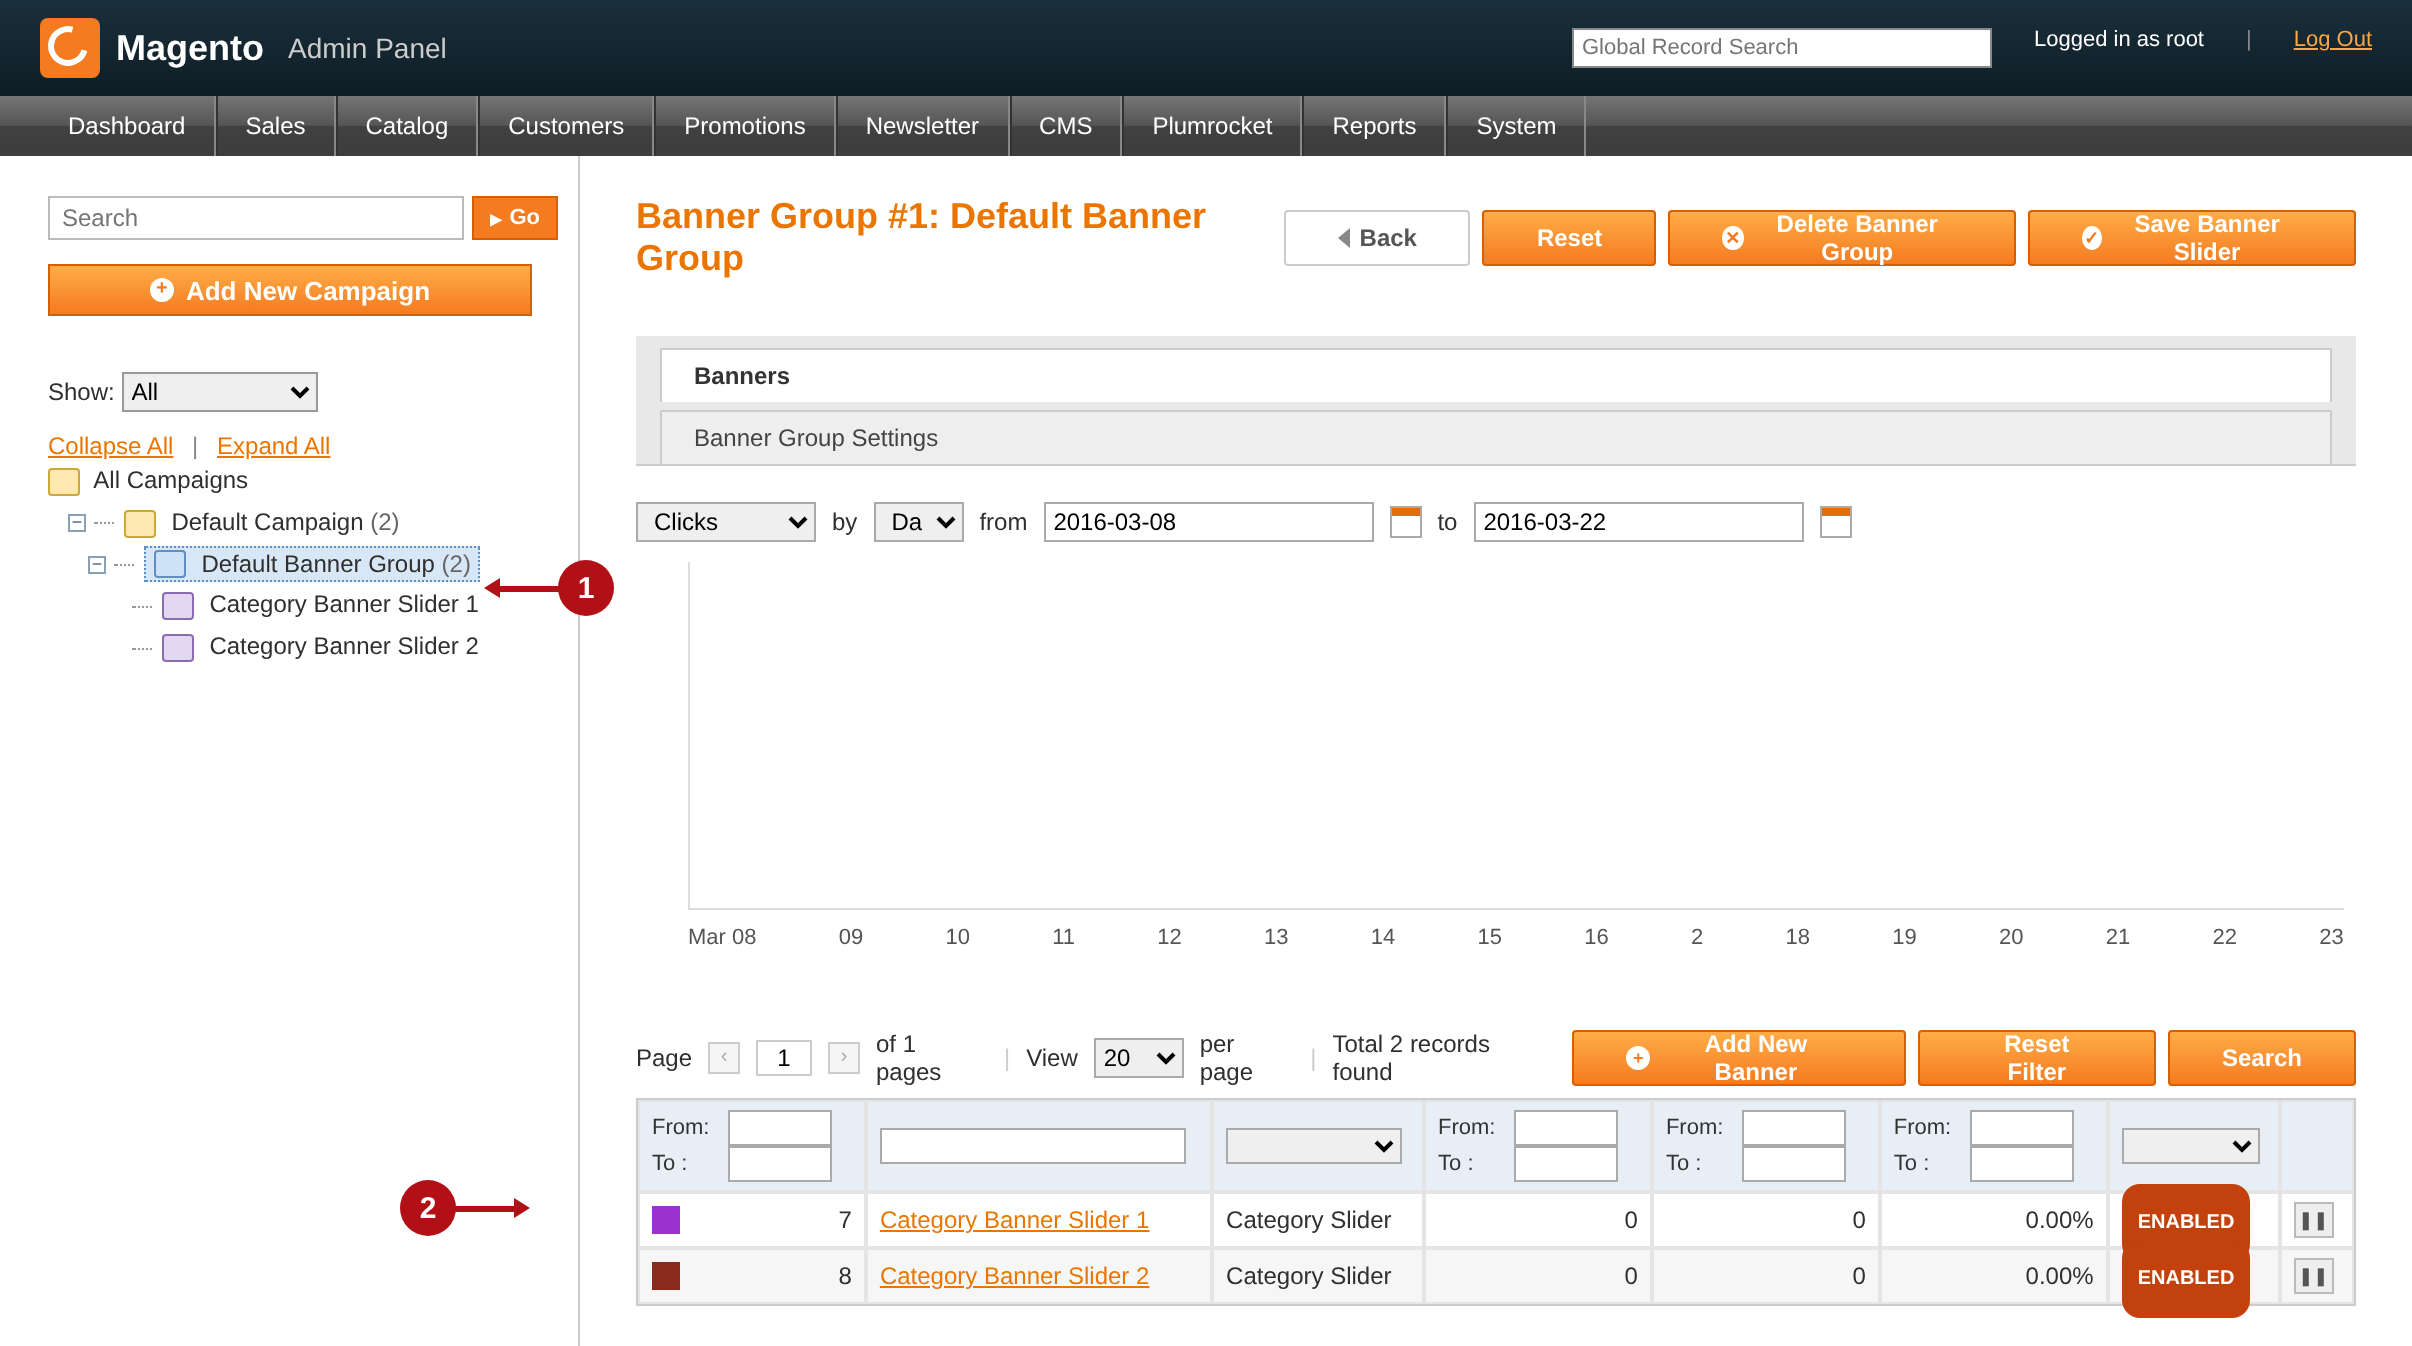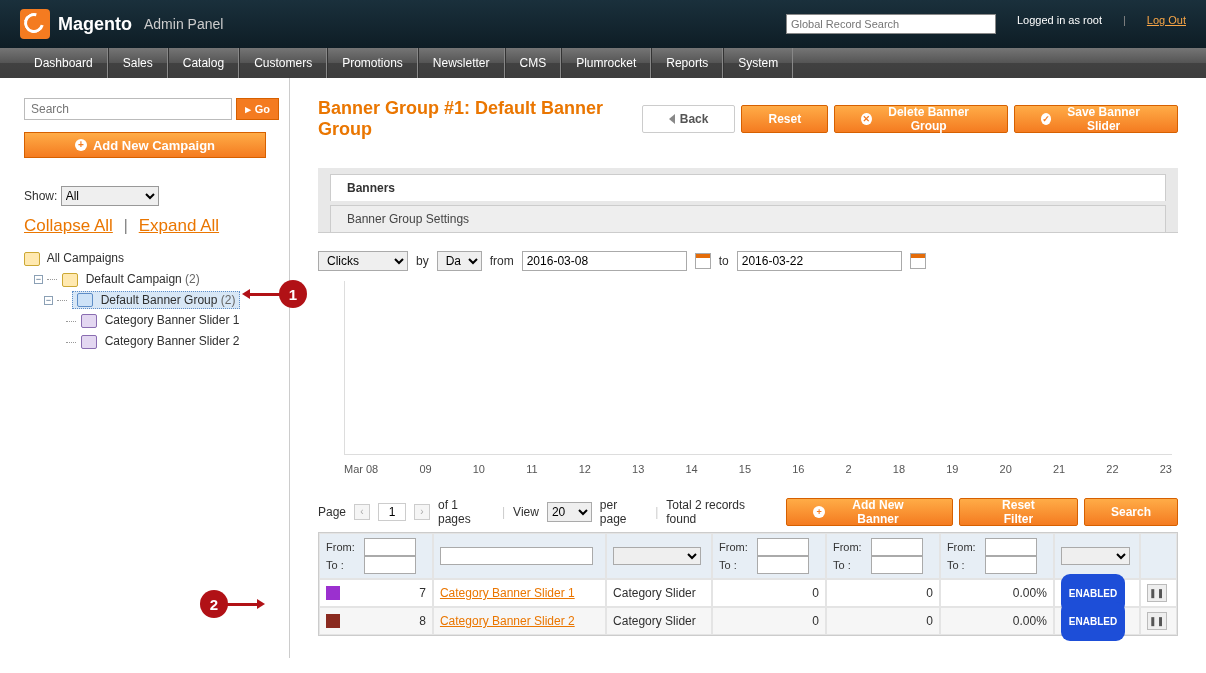--- a/index.html
+++ b/index.html
@@ -29,21 +29,21 @@
 .content { flex: 1; padding: 20px 28px; position: relative; }
 
 
 .side-search { display: flex; gap: 4px; margin-bottom: 12px; }
 .side-search input { flex: 1; height: 22px; border: 1px solid #bbb; padding: 2px 6px; font-size: 12px; color: #888; }
 .btn-go { background: #f47b20; color: #fff; border: 1px solid #d66000; height: 22px; padding: 0 8px; font-size: 11px; font-weight: bold; cursor:pointer; display:flex; align-items:center; gap:4px; }
 .btn-new-campaign { width: 242px; background: linear-gradient(#ffac47, #f47b20); color: #fff; border: 1px solid #d66000; height: 26px; font-size: 13px; font-weight: bold; cursor: pointer; display:flex; align-items:center; justify-content:center; gap:6px; margin-bottom: 28px; }
 .plus-icon { display:inline-block; width:12px; height:12px; background:#fff; color:#f47b20; border-radius:50%; text-align:center; line-height:12px; font-size:10px; font-weight:bold; }
 .show-row { margin-bottom: 10px; }
 .show-row select { border:1px solid #999; font-size:12px; height:20px; width:98px; }
-.tree-links { margin-bottom: 12px; font-size: 17px; }
+.tree-links { margin-bottom: 0; font-size: 12px; }
 .tree-links a { color: #ea7601; text-decoration: underline; }
 .tree-links .sep2 { color: #888; margin: 0 6px; }
 .tree { font-size: 12px; }
 .tree ul { list-style: none; }
 .tree li { padding: 3px 0; }
 .tree-icon { display:inline-block; width:16px; height:14px; vertical-align:middle; margin-right:4px; }
 .folder-icon { background:#ffe9b0; border:1px solid #cca834; border-radius:2px; }
 .group-icon { background:#cde2f7; border:1px solid #5f8ec7; border-radius:2px; }
 .slider-icon { background:#e3d7f1; border:1px solid #8a6db1; border-radius:2px; }
 .expander { display:inline-block; width:9px; height:9px; border:1px solid #8ba0b5; background:#fff; text-align:center; line-height:7px; font-size:9px; color:#3b5a7a; margin-right:4px; cursor:pointer; vertical-align:middle;}
@@ -72,52 +72,52 @@
 
 .filter-row { display:flex; align-items:center; gap:8px; margin-bottom:10px; }
 .filter-row select, .filter-row input { border:1px solid #aaa; height:20px; font-size:12px; padding:0 4px; }
 .sel-metric { width:90px; }
 .sel-day { width:45px; }
 .inp-date { width:165px; }
 .cal-icon { display:inline-block; width:16px; height:16px; background:#fff; border:1px solid #aaa; position:relative; }
 .cal-icon::before{content:''; position:absolute; top:0; left:0; right:0; height:4px; background:#e46c0a;}
 
 
-.chart { height:200px; position:relative; margin-bottom:17px;text-align:center; }
+.chart { height:200px; position:relative; margin-bottom:34px;text-align:center; }
 .chart-grid { position:absolute; left:26px; right:6px; top:0; bottom:26px; border-left:1px solid #ddd; border-bottom:1px solid #ddd;}
 .chart-ticks { position:absolute; left:26px; right:6px; bottom:6px; display:flex; justify-content:space-between; font-size:11px; color:#555; }
 
 
 .annotation { position:absolute; display:flex; align-items:center; }
 .ann-badge { width:28px; height:28px; border-radius:50%; background:#b11116; color:#fff; font-weight:bold; font-size:15px; display:flex; align-items:center; justify-content:center; }
 .ann-arrow { width:30px; height:3px; background:#b11116; margin-right:-1px; }
 .ann-arrow::before{ content:''; display:block; width:0; height:0; border-top:5px solid transparent; border-bottom:5px solid transparent; border-right:8px solid #b11116; margin-left:-8px; margin-top:-4px;}
 
 
-.grid-toolbar { display:flex; align-items:center; gap:8px; margin-bottom:6px; font-size:12px; }
+.grid-toolbar { display:flex; align-items:center; gap:8px; margin-bottom:6px; font-size:12px;justify-content:center; }
 .pager-btn { width:16px; height:16px; border:1px solid #ccc; background:#f5f5f5; text-align:center; line-height:14px; color:#aaa; cursor:pointer; font-size:10px;}
 .pg-input { width:28px; height:18px; border:1px solid #ccc; text-align:center; font-size:12px; }
 .sel-perpage{ width:45px; height:20px; border:1px solid #aaa; font-size:12px;}
 .grid-toolbar .right { margin-left:auto; display:flex; gap:6px; }
 .vline { color:#ccc; }
 
 
 .grid { border:1px solid #ccc; width:100%; }
 .grid th { background:linear-gradient(#f5f5f5,#e2e2e2); border:1px solid #ccc; padding:4px 6px; text-align:left; font-size:11px; font-weight:bold; color:#333; }
 .grid th.sorted { background:linear-gradient(#fff,#ffe4c4); }
 .sort-arrow { color:#f47b20; float:right; }
 .grid td { border:1px solid #e4e4e4; padding:4px 6px; font-size:12px; vertical-align:middle; }
 .filter-cell { background:#e7eef5; }
 .filter-cell input, .filter-cell select { border:1px solid #aaa; height:18px; font-size:11px; width:52px; }
 .filter-cell .wide { width: 96%; }
 .fc-label { font-size:11px; color:#333; display:inline-block; width:38px;}
 .sw { display:inline-block; width:14px; height:14px; vertical-align:middle;}
 .link { color:#ea7601; text-decoration:underline; }
 .num { text-align:right; }
-.badge-enabled { background:#1d4ed8; color:#fff; border-radius:9px; padding:14px 8px; font-size:10px; font-weight:bold; }
+.badge-enabled { background:#c2410c; color:#fff; border-radius:9px; padding:14px 8px; font-size:10px; font-weight:bold; }
 .action-pause { display:inline-block; width:20px; height:18px; background:#eee; border:1px solid #bbb; text-align:center; line-height:16px; font-size:9px; color:#555; cursor:pointer;}
 .row-alt { background:#f6f6f6; }
 </style>
 </head>
 <body>
 
 <div class="header">
   <div class="logo">
     <span class="logo-icon"></span>
     <span class="logo-text">Magento</span>

